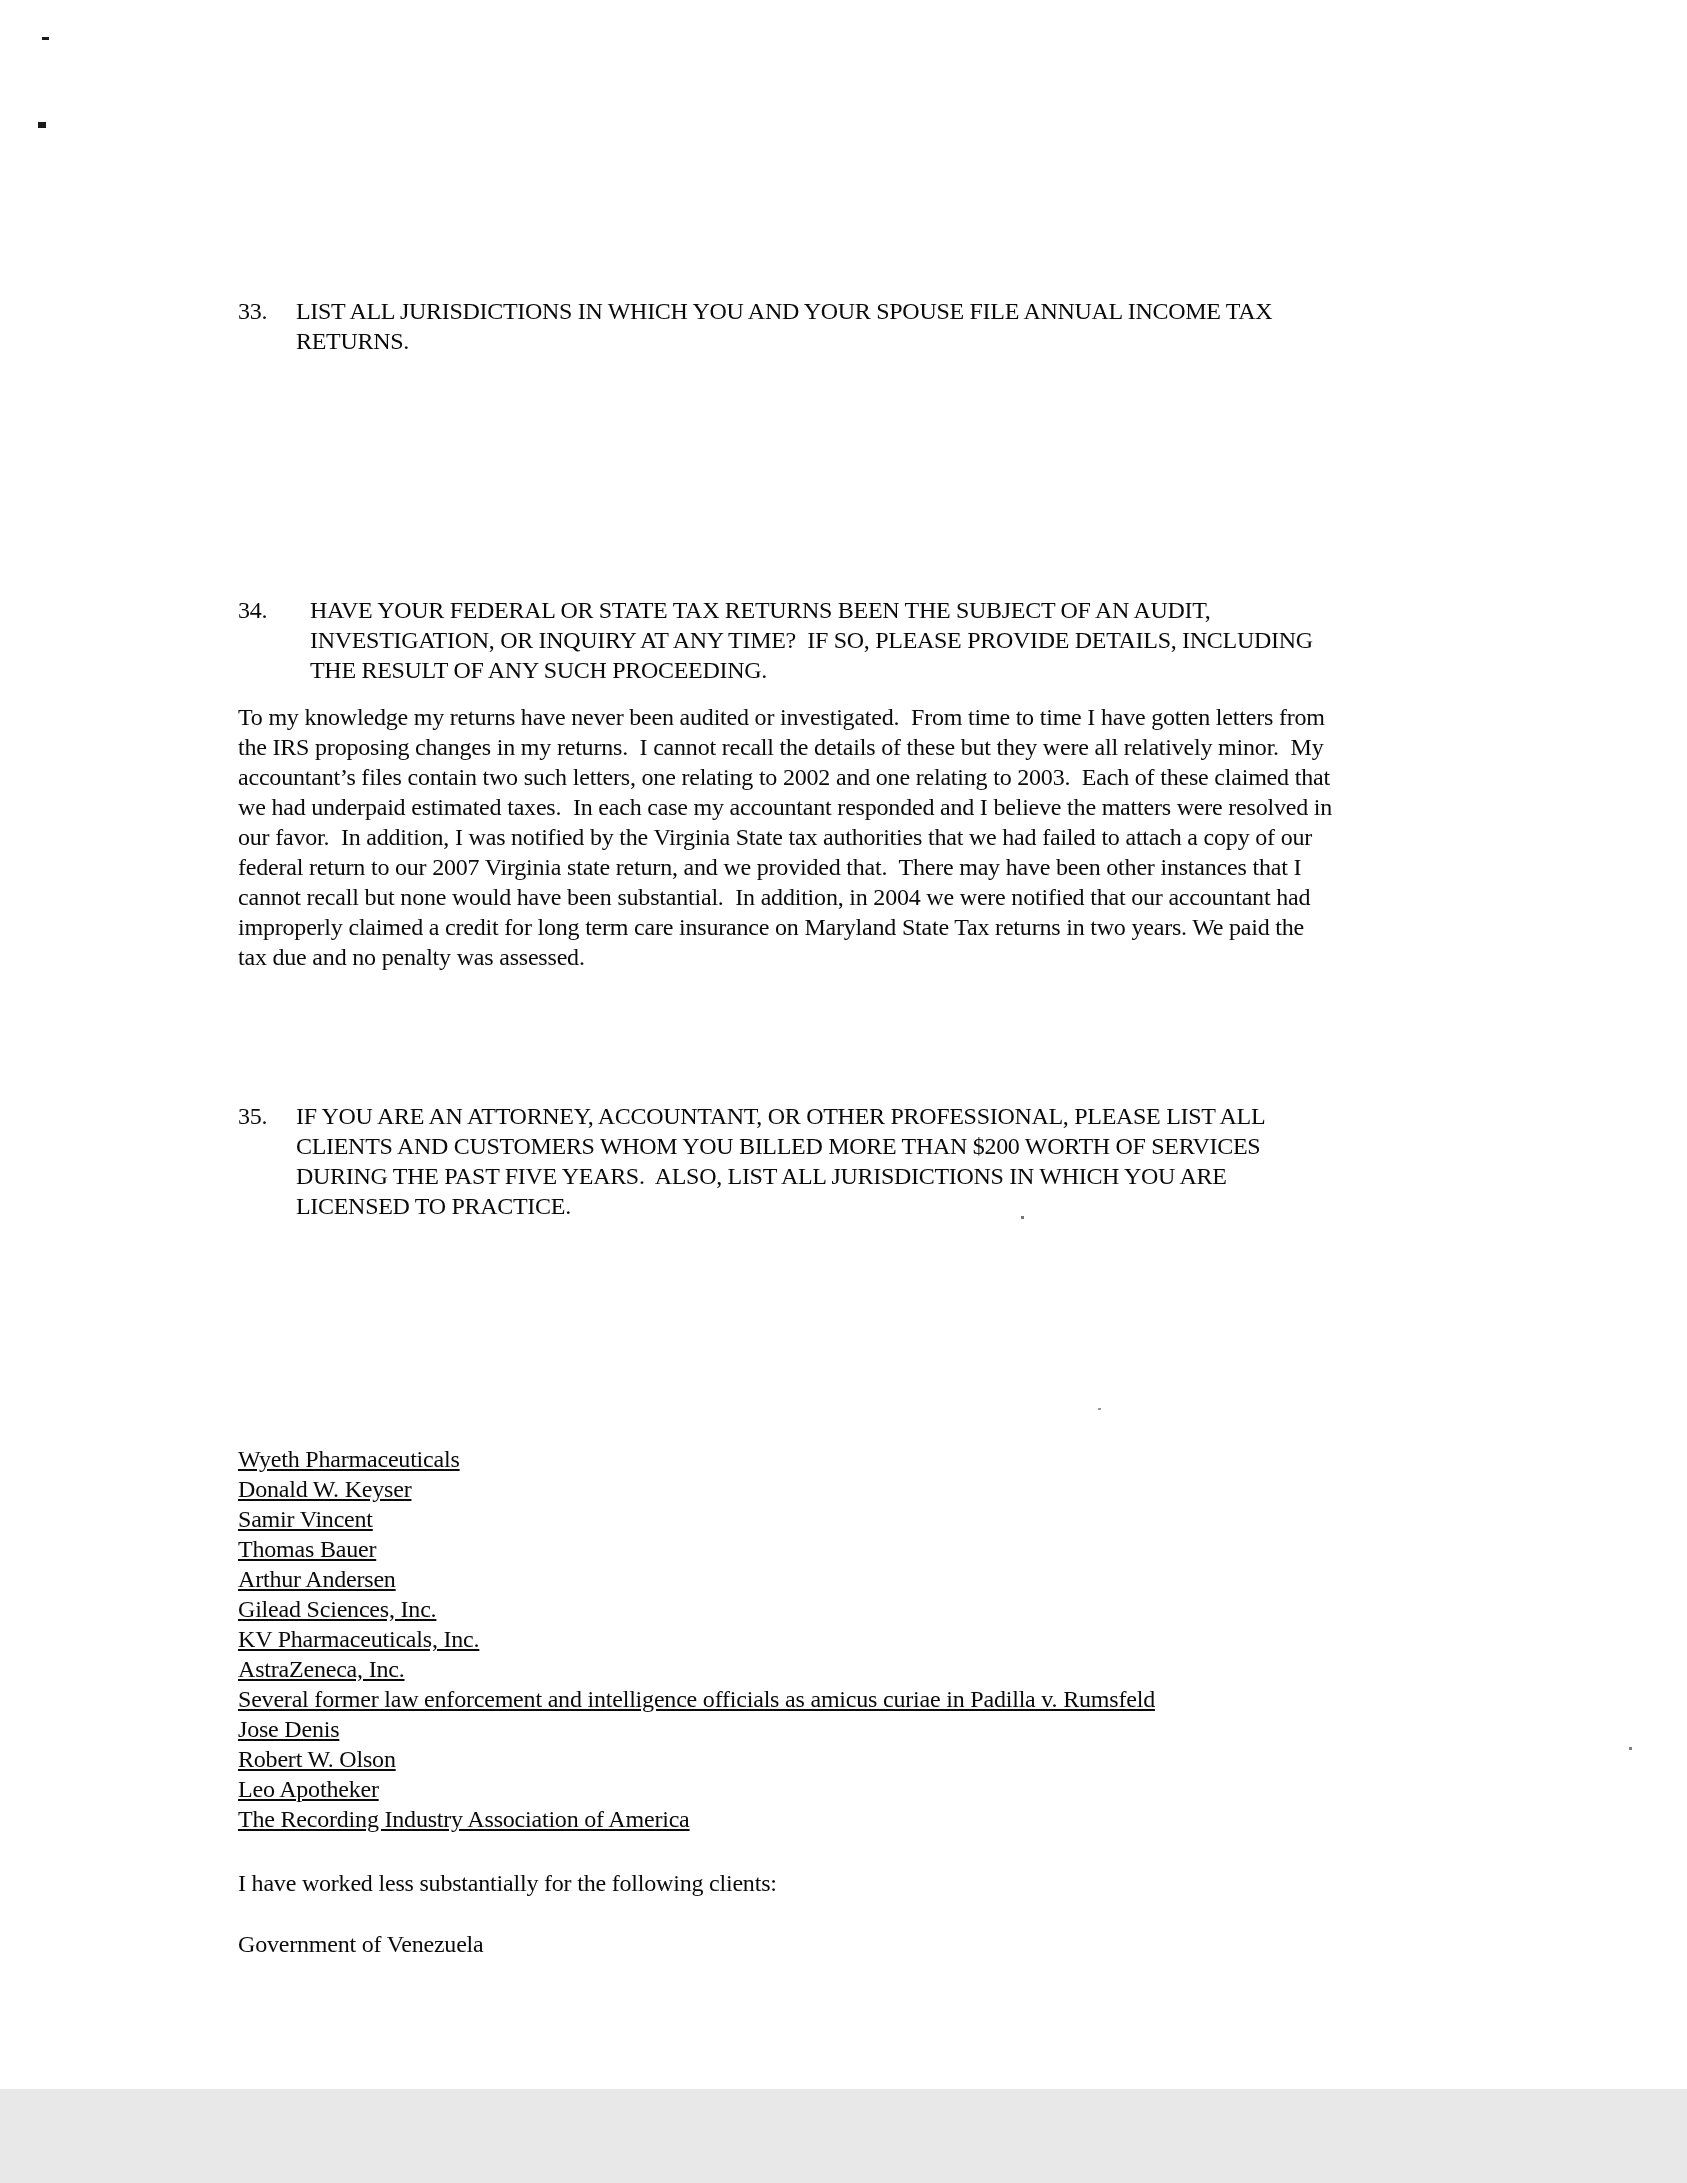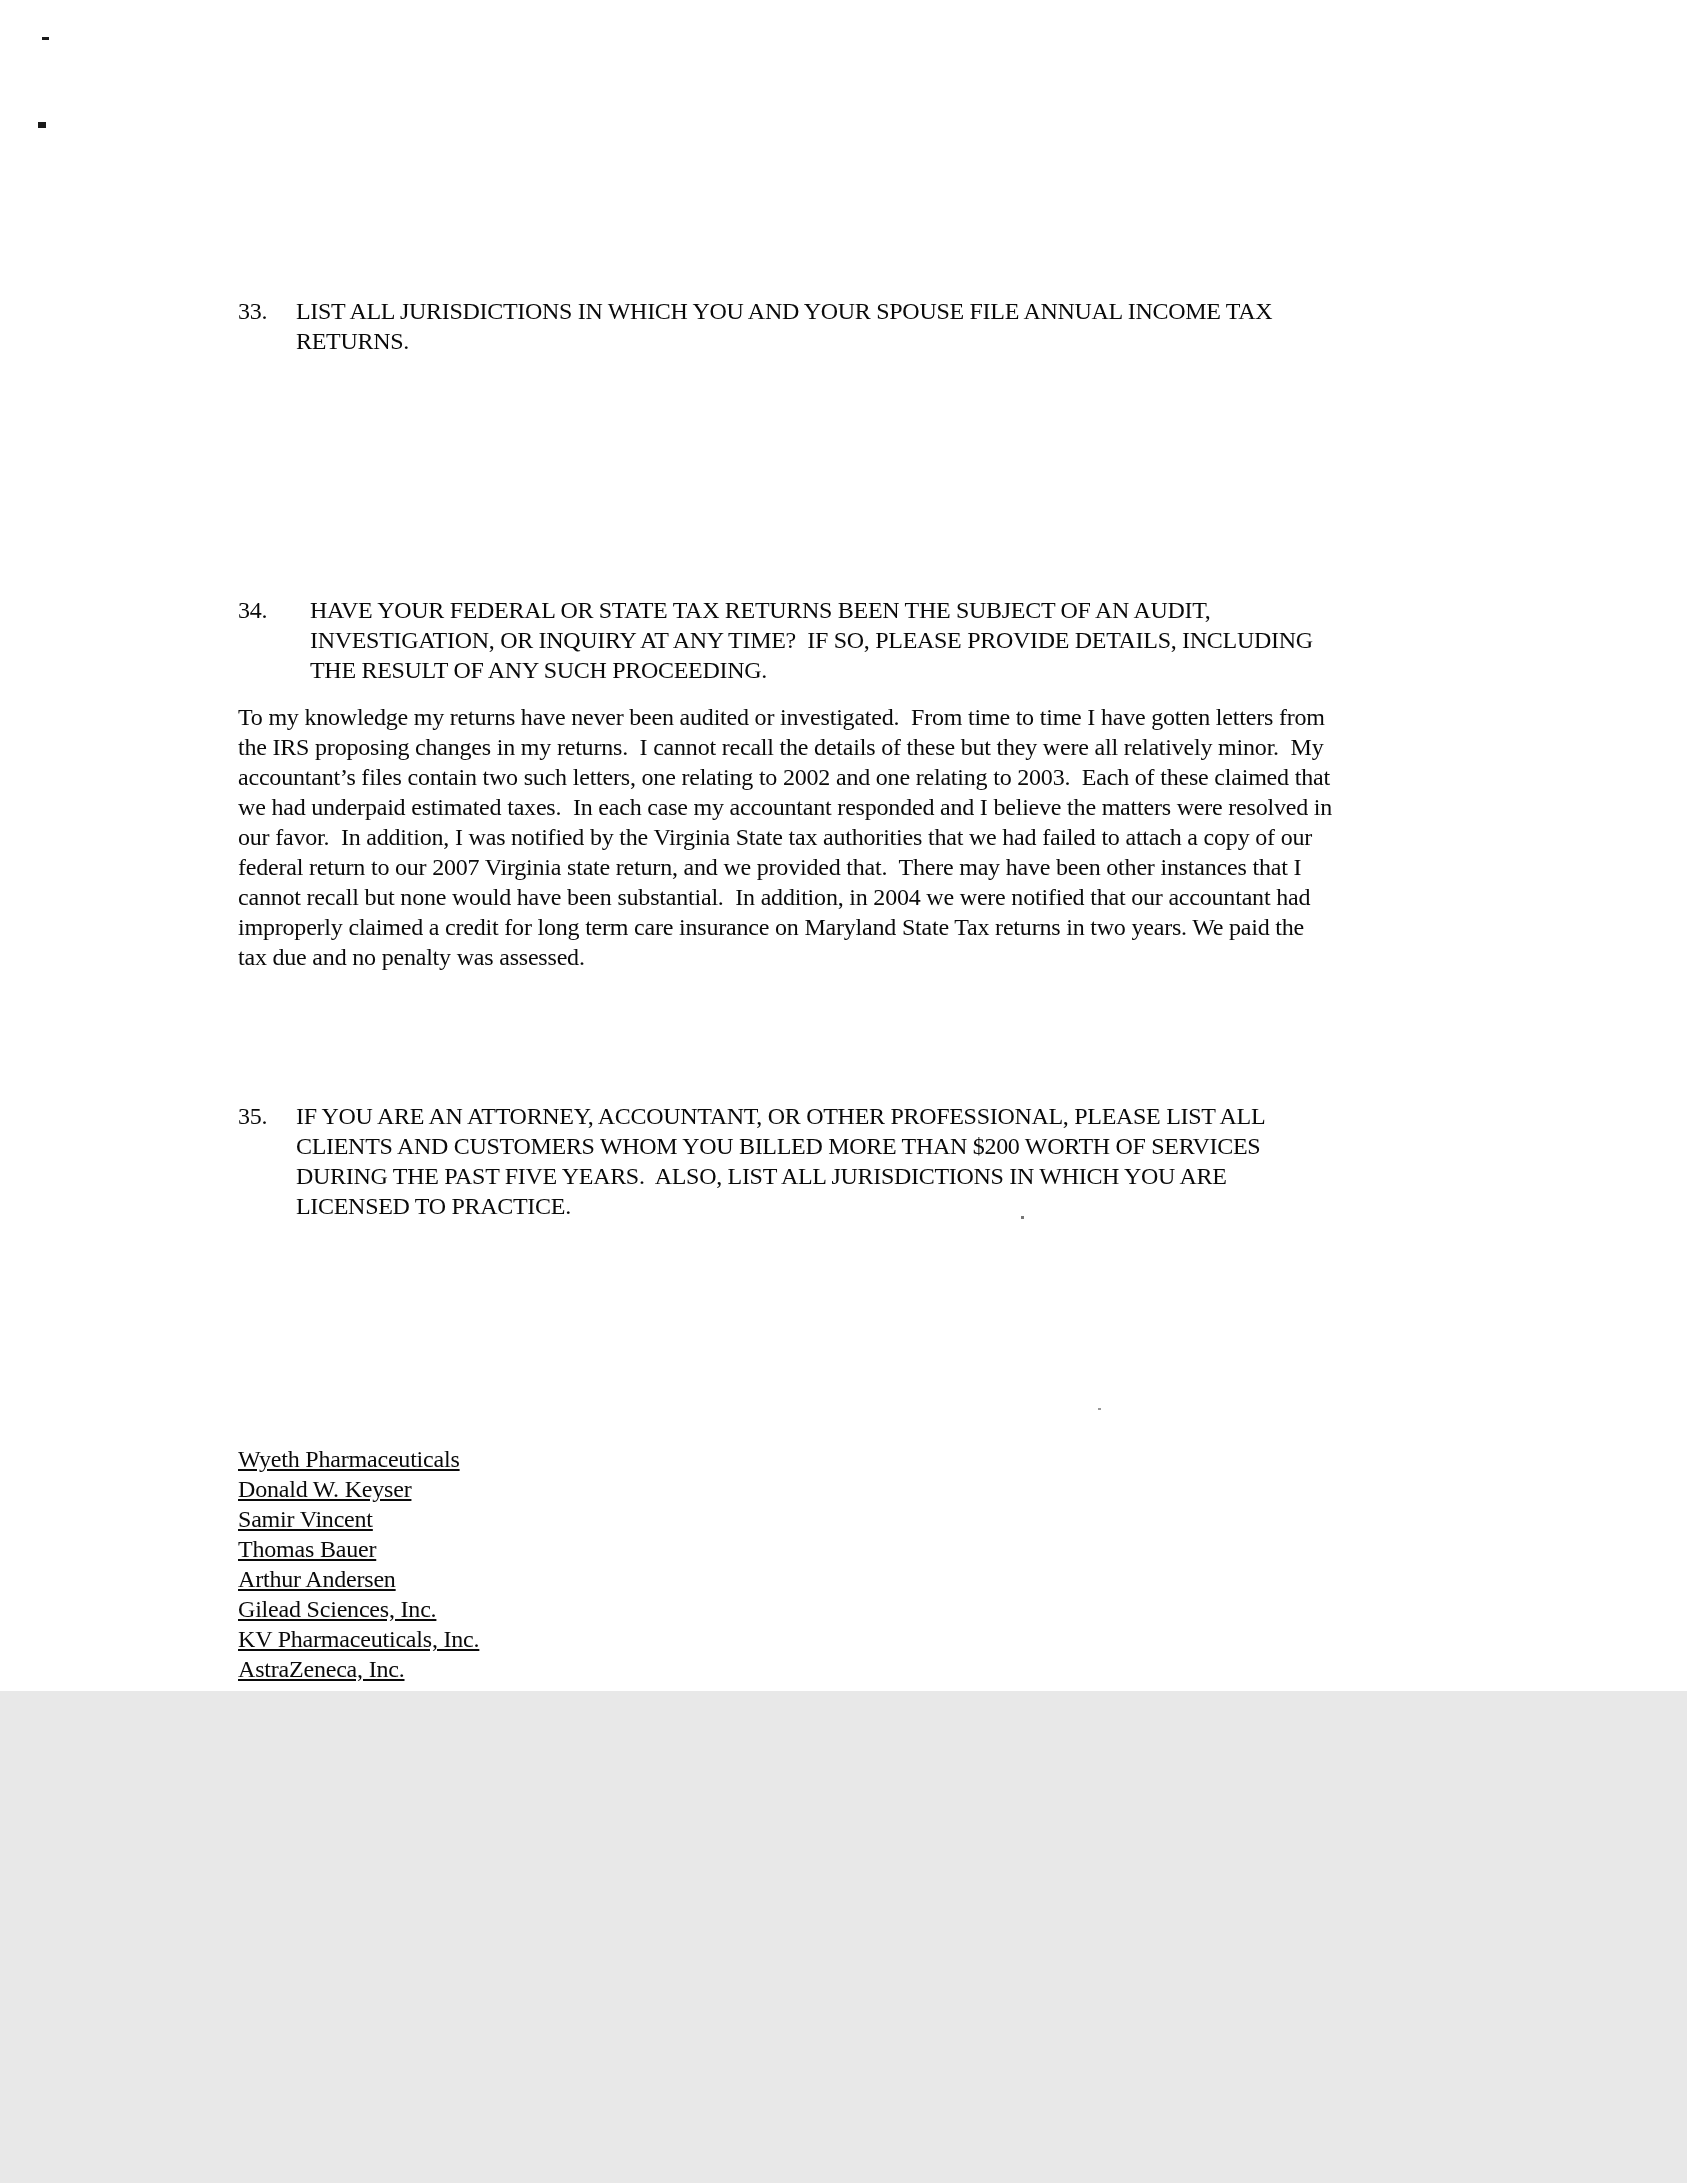--- a/index.html
+++ b/index.html
@@ -3,21 +3,21 @@
 <meta charset="utf-8">
 <style>
   html, body {
     margin: 0;
     padding: 0;
     background: #e8e8e8;
   }
   .page {
     position: relative;
     width: 1687px;
-    height: 1691px;
+    height: 2089px;
     background: #ffffff;
     overflow: hidden;
     font-family: "Liberation Serif", "DejaVu Serif", serif;
     color: #0a0a0a;
     font-size: 24px;
     line-height: 30px;
     letter-spacing: -0.2px;
   }
   .block {
     position: absolute;
@@ -113,17 +113,18 @@
 Arthur Andersen
 Gilead Sciences, Inc.
 KV Pharmaceuticals, Inc.
 AstraZeneca, Inc.
 Several former law enforcement and intelligence officials as amicus curiae in Padilla v. Rumsfeld
 Jose Denis
 Robert W. Olson
 Leo Apotheker
 The Recording Industry Association of America</div>
 
+  <div class="block a35-minor-intro">I have worked less substantially for the following clients:</div>
 
   <div class="block minor-clients">Government of Venezuela</div>
 
 </div>
 
 
 </body></html>

